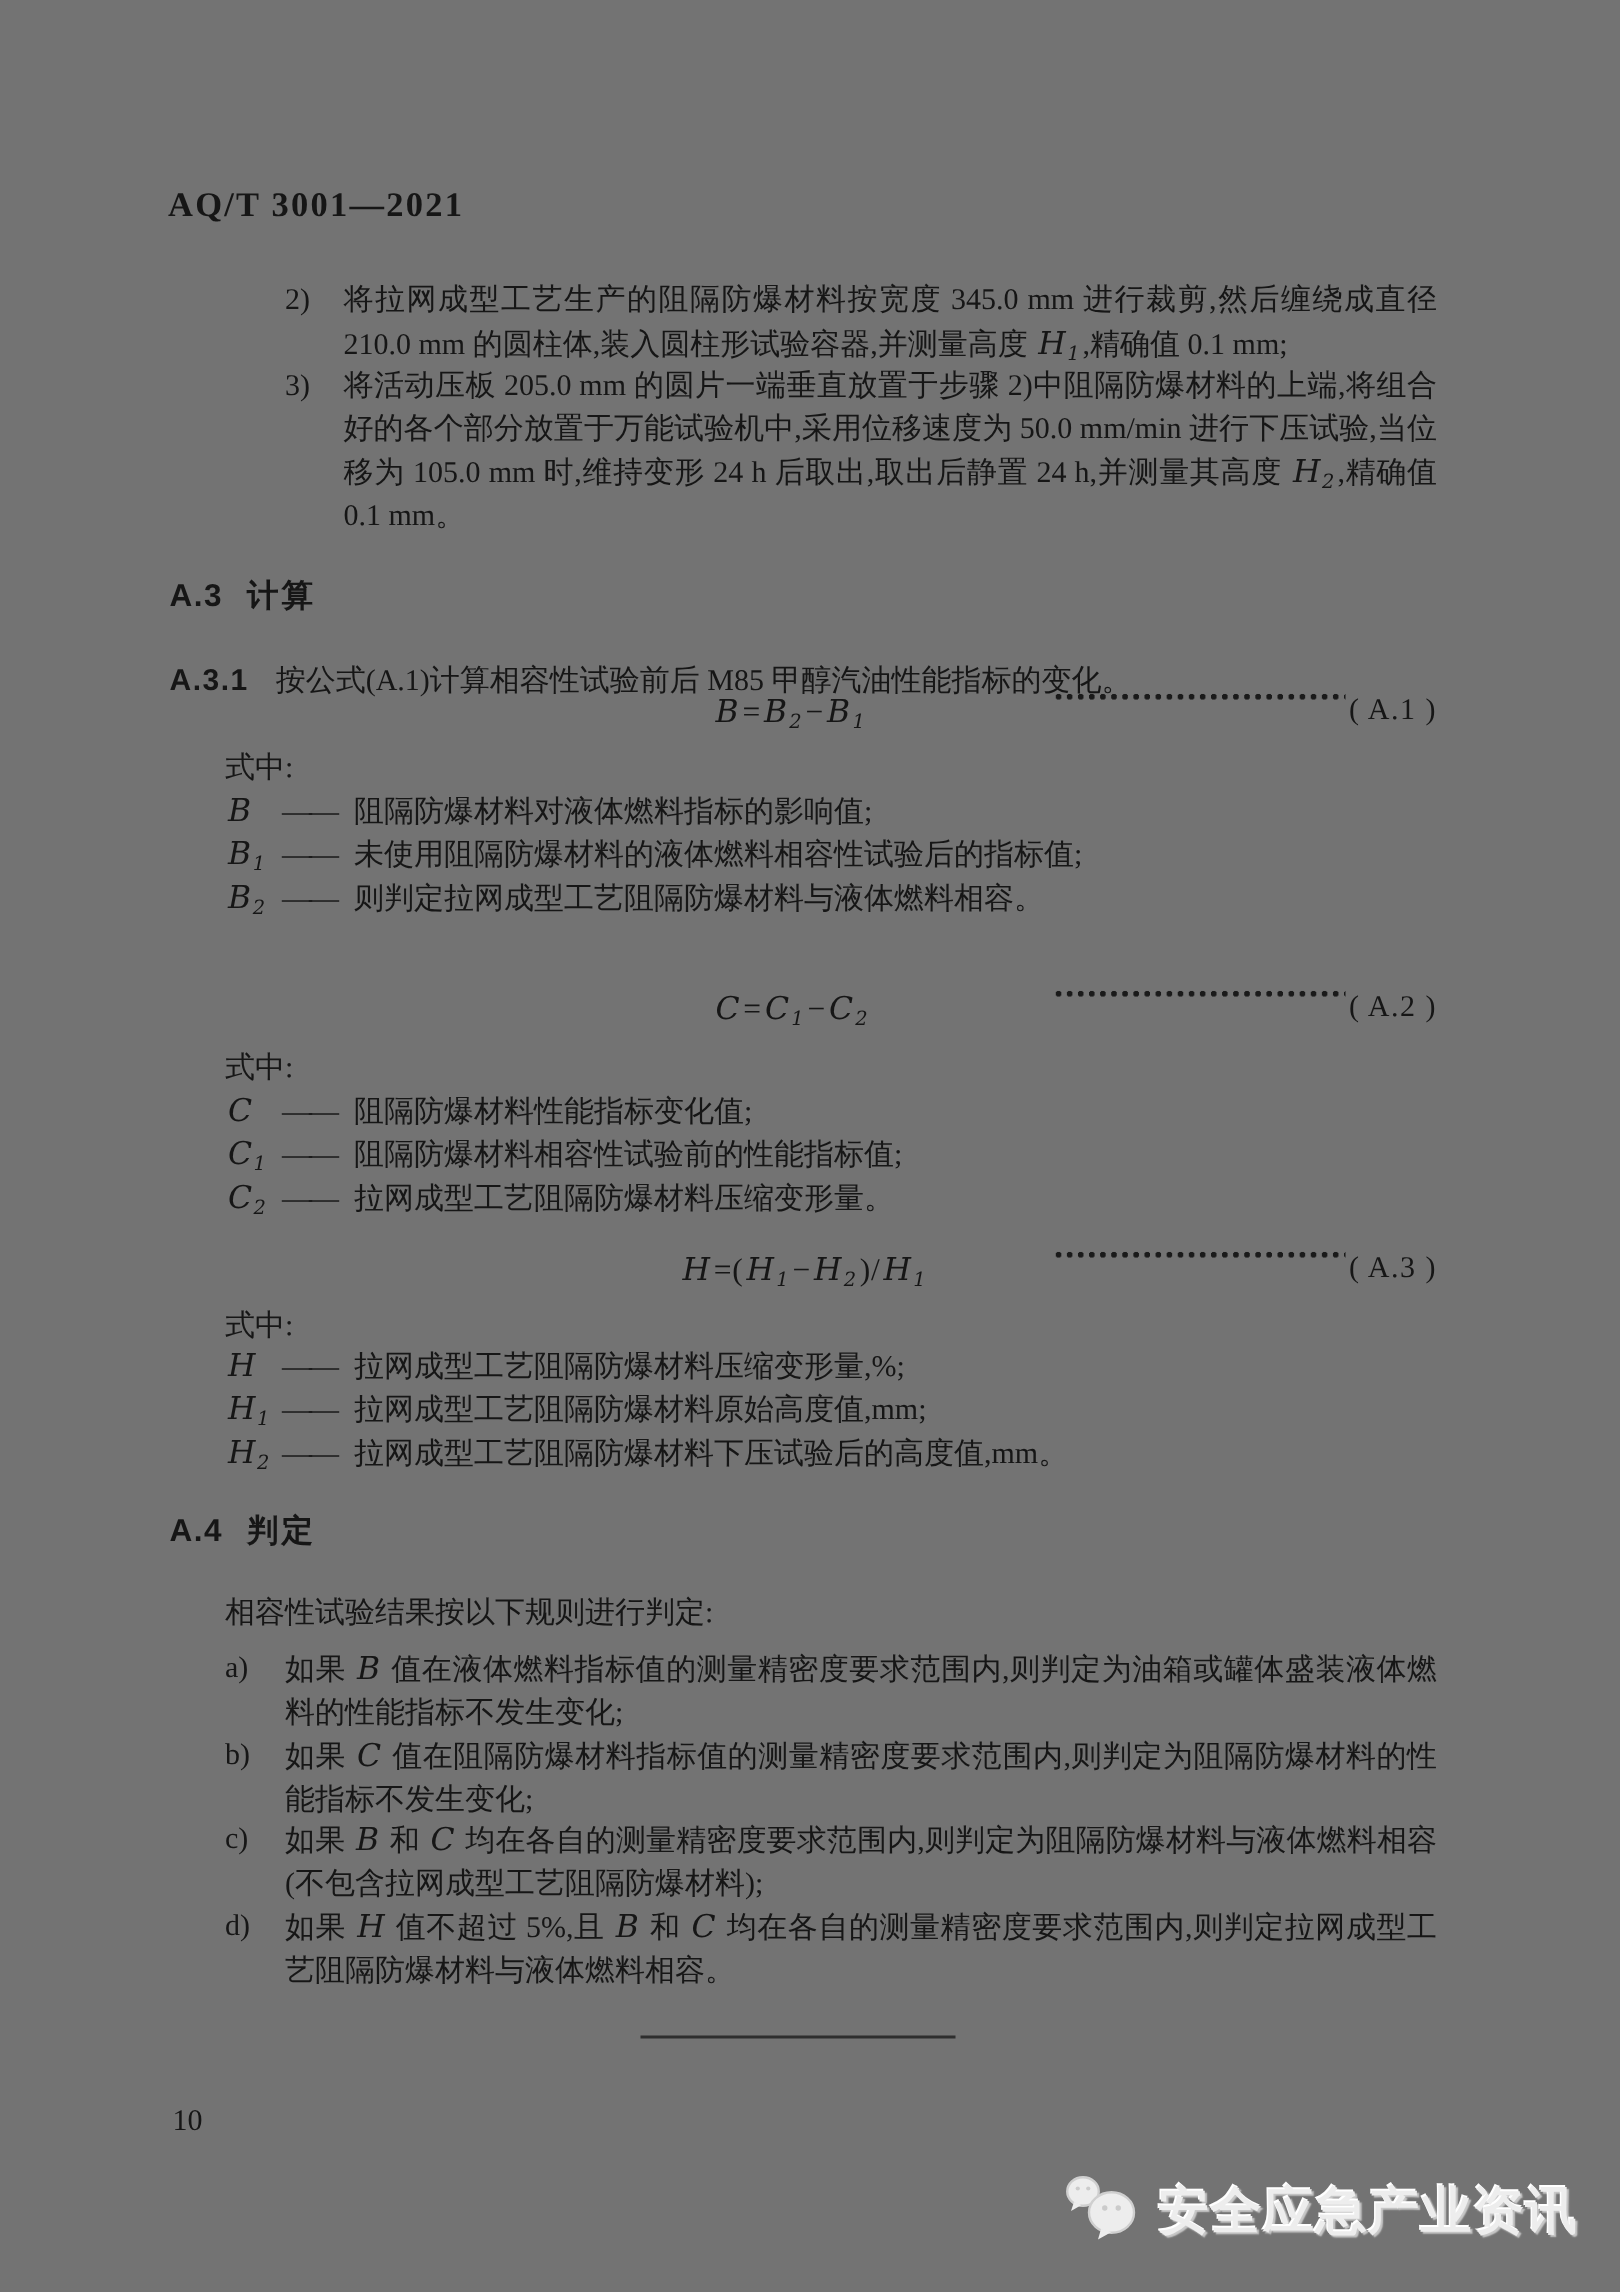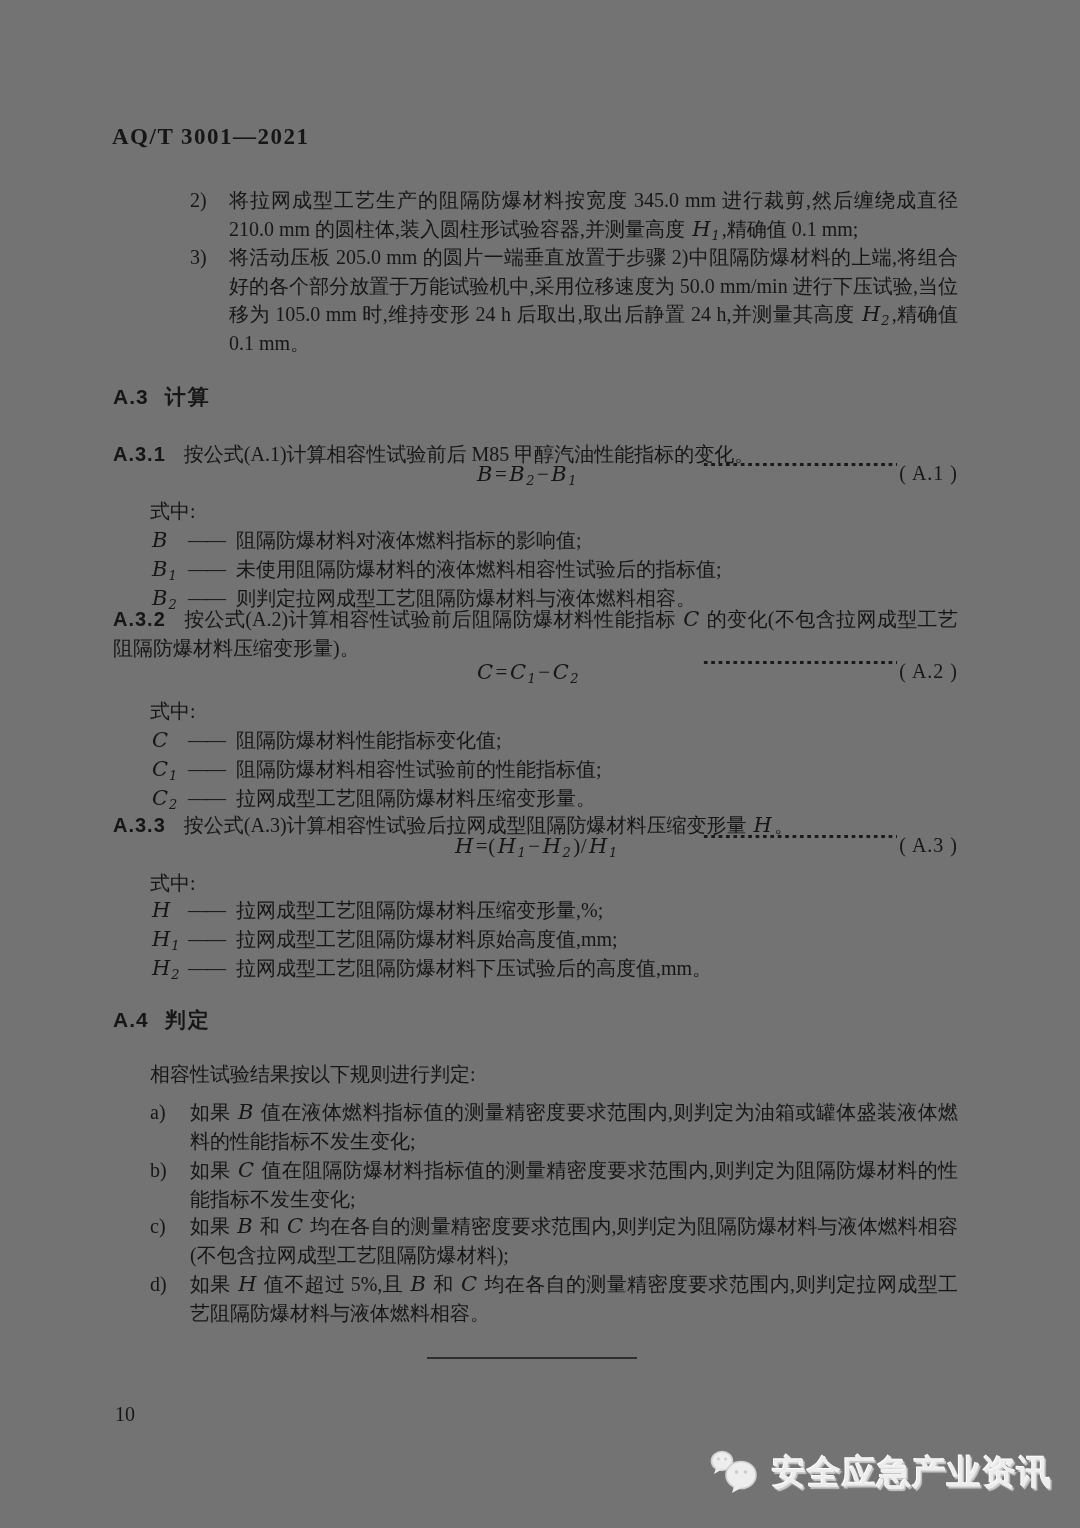--- a/index.html
+++ b/index.html
@@ -118,23 +118,20 @@
       <span class="def-dash">——</span>
       <span class="def-desc">未使用阻隔防爆材料的液体燃料相容性试验后的指标值;</span>
     </div>
     <div class="def-row">
       <span class="def-symbol"><i class="var">B<sub>2</sub></i></span>
       <span class="def-dash">——</span>
       <span class="def-desc">则判定拉网成型工艺阻隔防爆材料与液体燃料相容。</span>
     </div>
   </div>
 
-  <div class="abs clause" style="top:605px">
-    <span class="clause-num">A.3.2</span><span>按公式(A.2)计算相容性试验前后阻隔防爆材料性能指标 <i class="var">C</i> 的变化(不包含拉网成型工艺阻隔防爆材料压缩变形量)。</span>
-  </div>
   <div class="abs formula-row" style="top:660px">
     <span class="formula"><i class="var">C</i>=<i class="var">C<sub>1</sub></i>−<i class="var">C<sub>2</sub></i></span>
     <span class="leader">
         <span class="dots"></span>
         <span class="f-label">( A.2 )</span>
       </span>
   </div>
   <div class="abs where" style="top:698px">式中:</div>
   <div class="abs defs" style="top:726px">
     <div class="def-row">
@@ -147,23 +144,20 @@
       <span class="def-dash">——</span>
       <span class="def-desc">阻隔防爆材料相容性试验前的性能指标值;</span>
     </div>
     <div class="def-row">
       <span class="def-symbol"><i class="var">C<sub>2</sub></i></span>
       <span class="def-dash">——</span>
       <span class="def-desc">拉网成型工艺阻隔防爆材料压缩变形量。</span>
     </div>
   </div>
 
-  <div class="abs clause" style="top:811px">
-    <span class="clause-num">A.3.3</span><span>按公式(A.3)计算相容性试验后拉网成型阻隔防爆材料压缩变形量 <i class="var">H</i>。</span>
-  </div>
   <div class="abs formula-row" style="top:834px">
     <span class="formula" style="left:340px"><i class="var">H</i>=(<i class="var">H<sub>1</sub></i>−<i class="var">H<sub>2</sub></i>)/<i class="var">H<sub>1</sub></i></span>
     <span class="leader">
         <span class="dots"></span>
         <span class="f-label">( A.3 )</span>
       </span>
   </div>
   <div class="abs where" style="top:870px">式中:</div>
   <div class="abs defs" style="top:896px">
     <div class="def-row">

